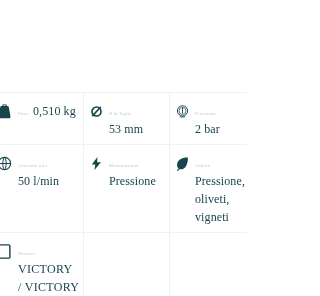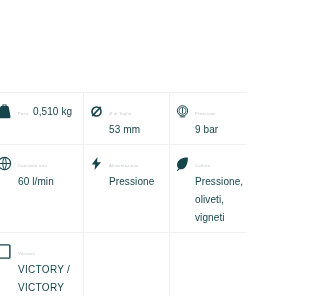--- a/index.html
+++ b/index.html
@@ -94,27 +94,28 @@
   .cell-label {
     font-size: 4.2px;
     line-height: 6px;
     color: #c3c9cb;
     letter-spacing: 0.25px;
     white-space: nowrap;
     overflow: hidden;
   }
 
   .cell-value {
-    font-size: 10px;
+    font-size: 12px;
     line-height: 9.5px;
     color: #17454c;
     letter-spacing: 0.1px;
     margin-top: 18px;
     white-space: nowrap;
     overflow: hidden;
+    font-family: Liberation Serif, serif;
   }
 
   .cell-value.wrap {
     white-space: normal;
     overflow: visible;
   }
 
   .cell-value.upper {
     letter-spacing: 0.3px;
     line-height: 10px;
@@ -168,39 +169,39 @@
           <svg viewBox="0 0 24 24" fill="none" stroke="currentColor" stroke-width="1.6" aria-hidden="true">
             <circle cx="12" cy="11" r="8.2"></circle>
             <circle cx="12" cy="11" r="5.6" stroke-width="1.2"></circle>
             <line x1="12" y1="11" x2="12" y2="6.4" stroke-width="1.5" stroke-linecap="round"></line>
             <line x1="12" y1="11" x2="12" y2="14.6" stroke-width="1.5" stroke-linecap="round"></line>
             <line x1="8.4" y1="20.6" x2="15.6" y2="20.6" stroke-width="1.5" stroke-linecap="round"></line>
           </svg>
         </span>
         <span class="cell-text">
           <span class="cell-label">Pressione</span>
-          <span class="cell-value">9 bar</span>
+          <span class="cell-value">2 bar</span>
         </span>
       </div>
     </div>
 
     <div class="spec-row">
 
       <div class="spec-cell col-1">
         <span class="cell-icon">
           <svg viewBox="0 0 24 24" fill="none" stroke="currentColor" stroke-width="1.7" aria-hidden="true">
             <circle cx="12" cy="12" r="8.6"></circle>
             <path d="M12 3.4c3.2 3.4 3.2 13.8 0 17.2" stroke-width="1.4"></path>
             <path d="M12 3.4c-3.2 3.4-3.2 13.8 0 17.2" stroke-width="1.4"></path>
             <line x1="3.4" y1="12" x2="20.6" y2="12" stroke-width="1.4"></line>
           </svg>
         </span>
         <span class="cell-text">
           <span class="cell-label">Consumo aria</span>
-          <span class="cell-value">60 l/min</span>
+          <span class="cell-value">50 l/min</span>
         </span>
       </div>
 
       <div class="spec-cell col-2">
         <span class="cell-icon">
           <svg viewBox="0 0 24 24" fill="currentColor" aria-hidden="true">
             <path d="M13.6 1.5L4.4 13.4h5.6L8.8 22.5 19 9.9h-6l0.6-8.4z"></path>
           </svg>
         </span>
         <span class="cell-text">

